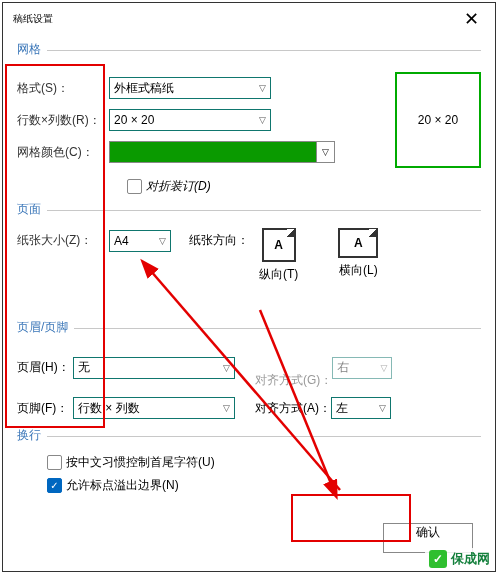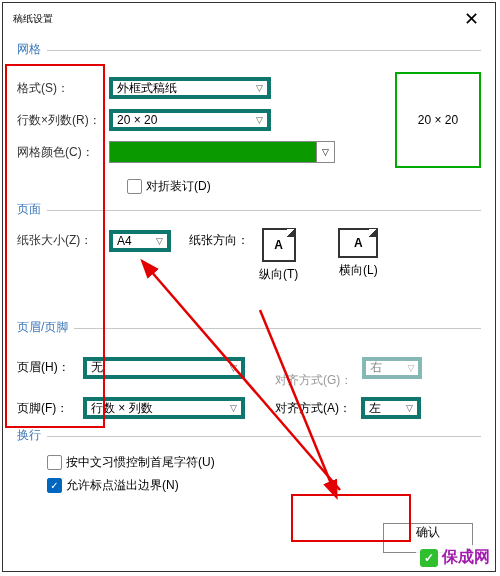--- a/index.html
+++ b/index.html
@@ -8,49 +8,49 @@
 .titlebar{height:32px;display:flex;align-items:center;justify-content:space-between;padding:0 10px;}
 .titlebar .t{font-size:10px;}
 .close{font-size:18px;font-weight:300;cursor:pointer;padding:2px 6px;}
 .content{padding:6px 14px 0 14px;}
 .group-title{color:#3a76b8;font-size:12px;padding-bottom:2px;}
 .group-line{display:flex;align-items:center;margin-bottom:8px;}
 .group-line .hr{flex:1;height:1px;background:#c8c8c8;margin-left:6px;}
 .row{display:flex;align-items:center;margin:8px 0;height:24px;}
 .label{width:92px;color:#333;}
 .label-dim{color:#999;margin-top:26px;}
-.select{height:22px;border:4px solid #0f766e;background:#fff;display:flex;align-items:center;justify-content:space-between;padding:0 4px;cursor:pointer;}
+.select{height:22px;border:1px solid #0f766e;background:#fff;display:flex;align-items:center;justify-content:space-between;padding:0 4px;cursor:pointer;}
 .select .arrow{font-size:9px;color:#555;}
 .sw-l{width:162px;}
 .sw-s{width:62px;}
 .sw-m{width:162px;}
 .grid-area{display:flex;gap:14px;}
 .grid-left{flex:1;}
 .preview{width:86px;height:96px;border:2px solid #0a0;display:flex;align-items:center;justify-content:center;margin-left:20px;margin-top:4px;}
 .color-select{width:226px;height:22px;display:flex;border:1px solid #888;}
 .color-swatch{flex:1;background:#0a9a00;}
 .color-arrow{width:18px;display:flex;align-items:center;justify-content:center;border-left:1px solid #888;font-size:9px;}
 .checkbox{width:15px;height:15px;border:1px solid #888;border-radius:2px;margin-right:4px;display:inline-flex;align-items:center;justify-content:center;vertical-align:middle;}
 .checkbox.checked{background:#0067c0;border-color:#0067c0;color:#fff;font-size:10px;}
 .chk-row{display:flex;align-items:center;margin:6px 0 6px 30px;}
 .orient{display:flex;gap:40px;margin-left:10px;}
 .orient-item{display:flex;flex-direction:column;align-items:center;gap:4px;}
 .orient-icon{width:34px;height:34px;border:2px solid #333;display:flex;align-items:center;justify-content:center;font-family:serif;font-size:18px;font-weight:bold;position:relative;}
 .orient-icon.land{width:40px;height:30px;}
 .orient-icon::after{content:"";position:absolute;top:-1px;right:-1px;width:8px;height:8px;background:linear-gradient(135deg,#fff 48%,#333 50%);}
-.hf-row{display:flex;align-items:center;margin:8px 0;gap:10px;}
+.hf-row{display:flex;align-items:center;margin:8px 0;}
 .hf-label{width:56px;}
 .btn{width:90px;height:30px;border:1px solid #888;background:#fff;display:flex;align-items:flex-start;justify-content:center;cursor:pointer;}
 .btn-area{position:absolute;bottom:18px;right:22px;display:flex;gap:12px;}
 
 .redbox{position:absolute;border:2px solid #e30000;pointer-events:none;}
 .arrow-line{position:absolute;pointer-events:none;}
 .wm{position:absolute;bottom:6px;right:6px;display:flex;align-items:center;gap:4px;background:rgba(255,255,255,.85);padding:2px 4px;border-radius:3px;}
 .wm-ico{width:18px;height:18px;background:#2fbf2f;border-radius:3px;display:flex;align-items:center;justify-content:center;color:#fff;font-weight:bold;font-size:12px;}
-.wm-txt{font-weight:bold;color:#a21caf;font-size:16px;}
+.wm-txt{font-weight:bold;color:#15803d;font-size:13px;}
 </style>
 </head>
 <body>
 
 <div class="dialog">
   <div class="titlebar">
     <span class="t">稿纸设置</span>
     <span class="close">✕</span>
   </div>
   <div class="content">
@@ -82,21 +82,21 @@
             <div class="color-swatch"></div>
             <div class="color-arrow">▽</div>
           </div>
         </div>
       </div>
       <div class="preview">
           <span>20 × 20</span>
         </div>
     </div>
 
-    <div class="chk-row" style="margin-left:110px;">
+    <div class="chk-row" style="margin-left:110px;font-style:italic;">
       <span class="checkbox"></span>
       <span>对折装订(D)</span>
     </div>
 
     <div class="group-line">
         <span class="group-title">页面</span>
         <div class="hr"></div>
       </div>
 
     <div class="row" style="height:auto;align-items:flex-start;">

